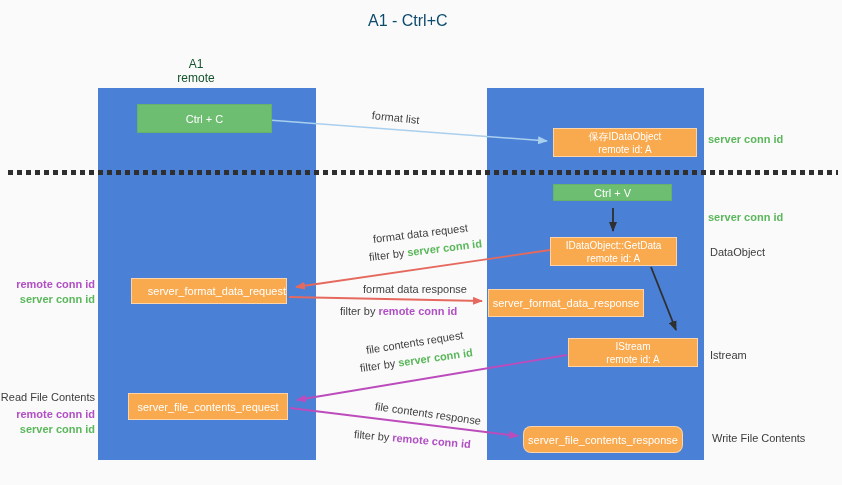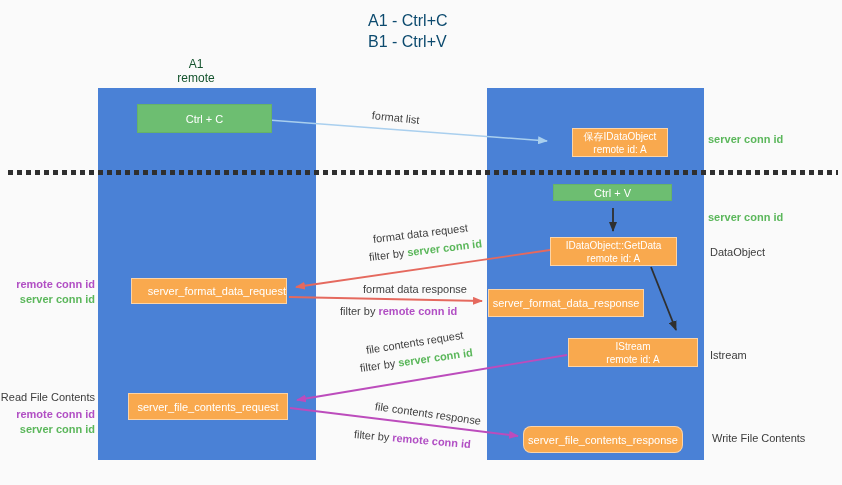--- a/index.html
+++ b/index.html
@@ -45,21 +45,20 @@
   .conn-purple{color:var(--text-purple);font-weight:bold;}
   .dark{color:var(--text-dark);}
 </style>
 </head>
 <body>
 
 <div class="stage">
 
   <div class="title">
     <div>A1 - Ctrl+C</div>
-    <div>B1 - Ctrl+V</div>
   </div>
 
   <div class="col-header" style="left:136px;">
     <div>A1</div>
     <div>remote</div>
   </div>
 
   <div class="col a"></div>
   <div class="col b"></div>
 
@@ -84,21 +83,21 @@
     <line class="st-bk" x1="613" y1="208" x2="613" y2="231" marker-end="url(#ah-bk)"></line>
     <line class="st-bk" x1="651" y1="267" x2="676" y2="330" marker-end="url(#ah-bk)"></line>
     <line class="st-rd" x1="550" y1="250" x2="296" y2="287" marker-end="url(#ah-rd)"></line>
     <line class="st-rd" x1="289" y1="297" x2="482" y2="301" marker-end="url(#ah-rd)"></line>
     <line class="st-mg" x1="567" y1="355" x2="297" y2="400" marker-end="url(#ah-mg)"></line>
     <line class="st-mg" x1="290" y1="408" x2="518" y2="436" marker-end="url(#ah-mg)"></line>
   </svg>
 
   <div class="node green single" style="left:137px;top:104px;width:135px;height:29px;">Ctrl + C</div>
 
-  <div class="node orange" style="left:553px;top:128px;width:96px;height:29px;margin-left:19px;">
+  <div class="node orange" style="left:553px;top:128px;width:144px;height:29px;">
     <div class="l">保存IDataObject</div>
     <div class="l">remote id: A</div>
   </div>
 
   <div class="node green single" style="left:553px;top:184px;width:119px;height:17px;text-align:center;">Ctrl + V</div>
 
   <div class="node orange" style="left:550px;top:237px;width:127px;height:29px;">
     <div class="l">IDataObject::GetData</div>
     <div class="l">remote id: A</div>
   </div>

